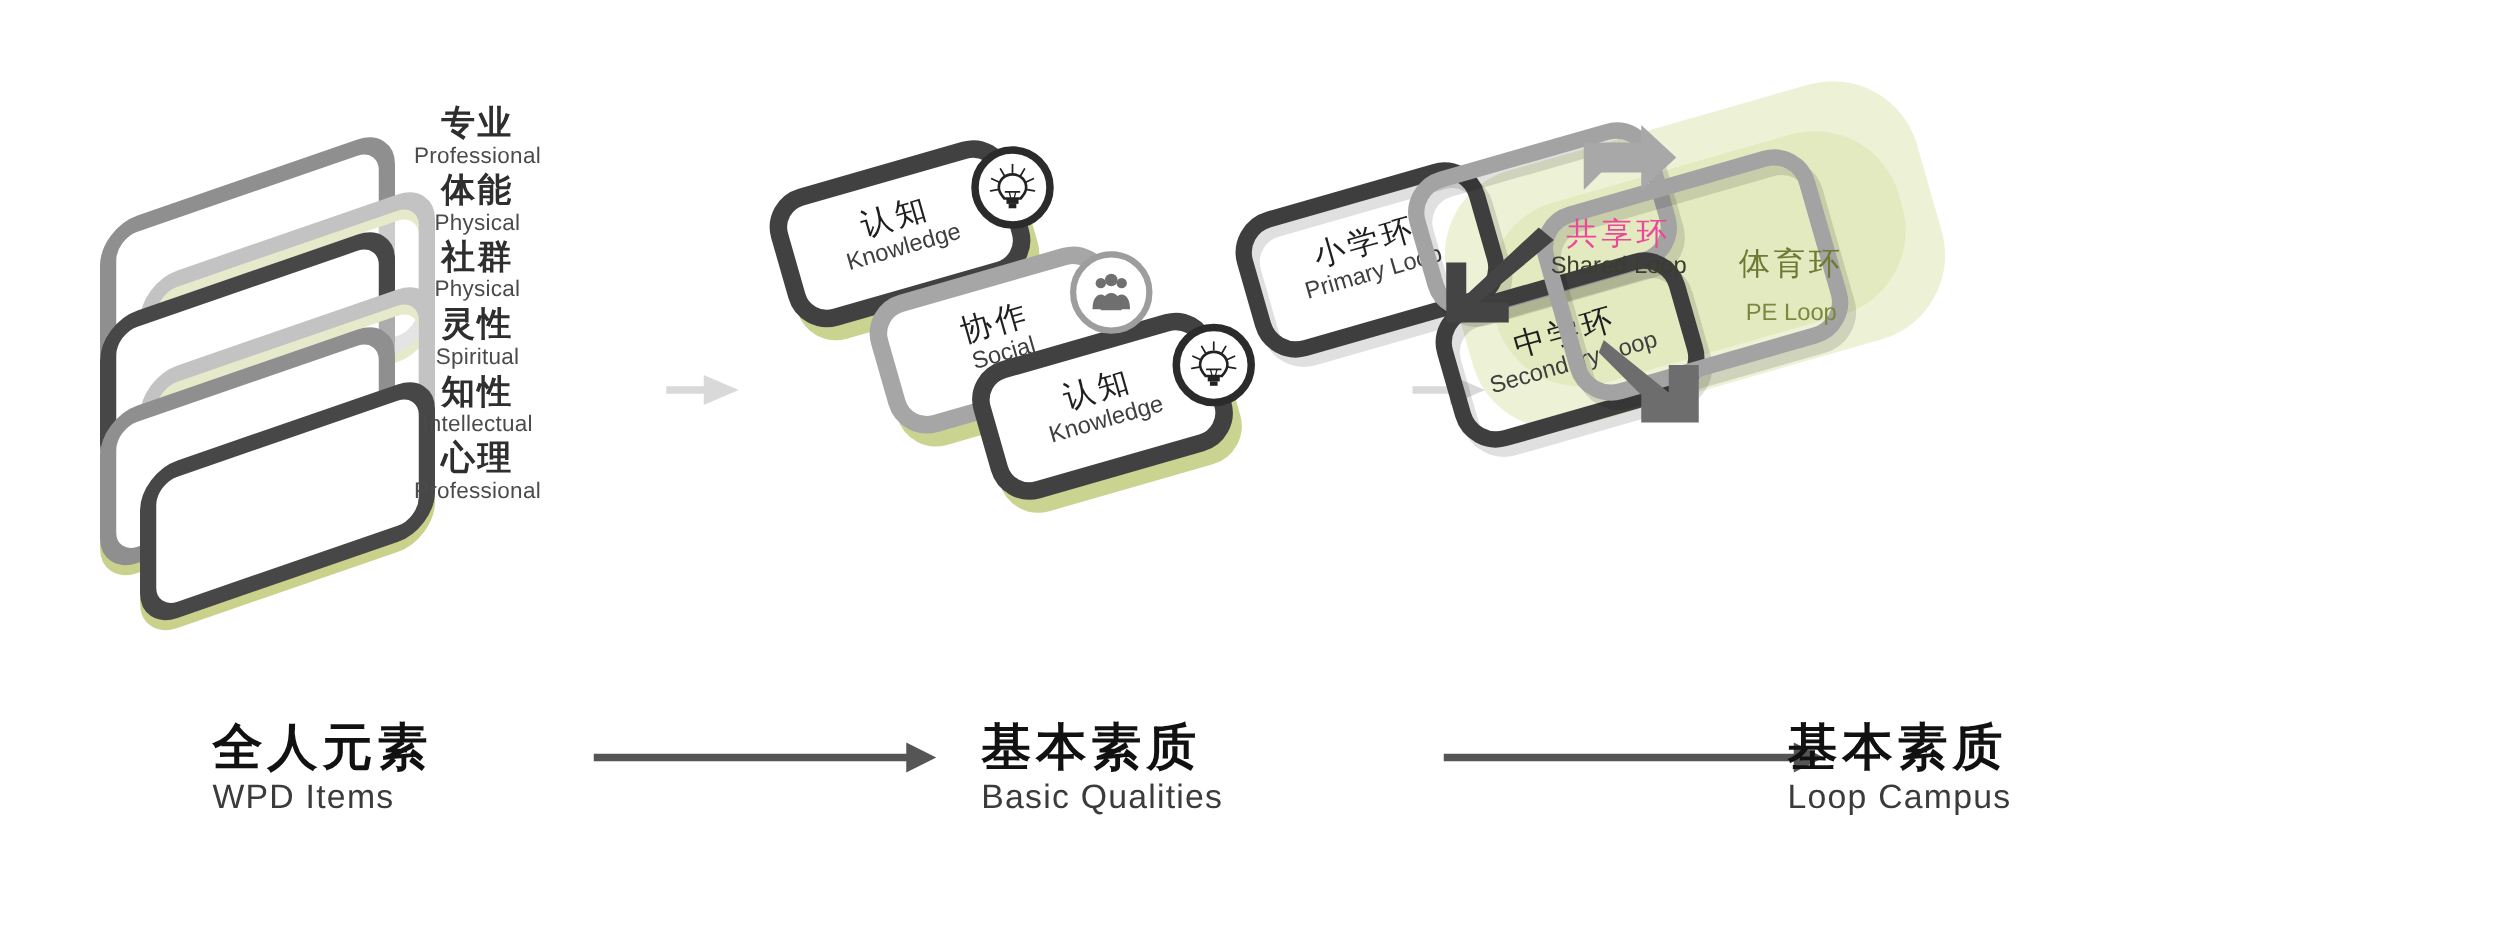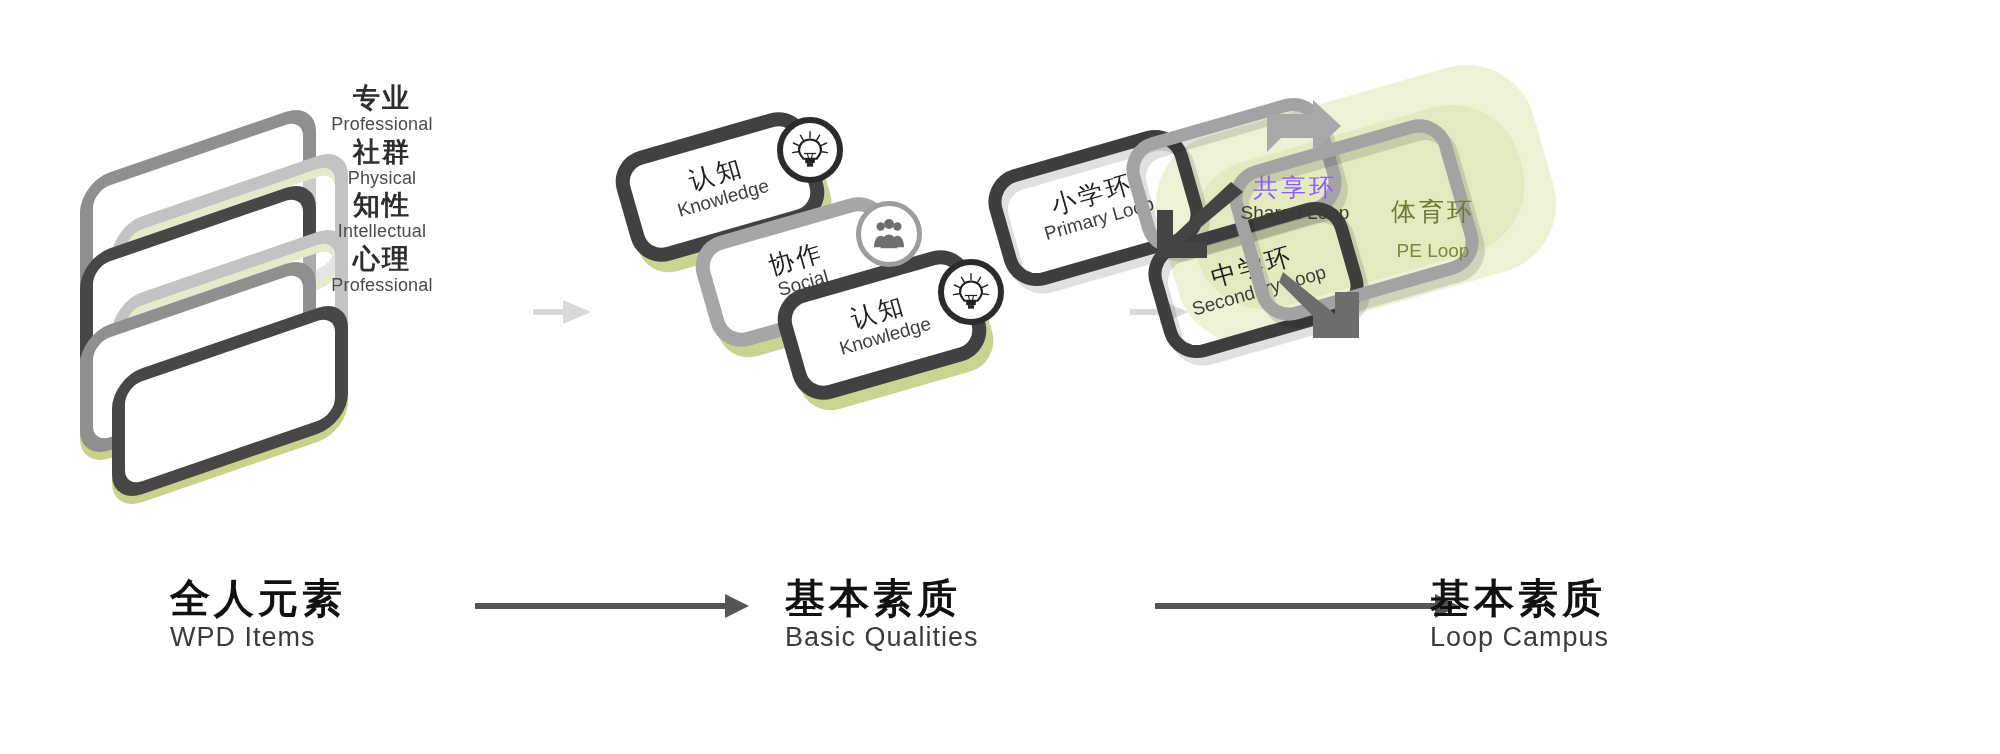--- a/index.html
+++ b/index.html
@@ -157,21 +157,21 @@
     position: absolute; left: 0; right: 0; top: 50%;
     transform: translateY(-55%);
     text-align: center; pointer-events: none;
   }
   .loop .txt .cn { font-size: 25px; color: #1f1f1f; letter-spacing: 3px; line-height: 1.1; }
   .loop .txt .en { font-size: 19px; color: #3f3f3f; line-height: 1.2; }
 
   .loop-label { position: absolute; text-align: center; pointer-events: none; }
   .loop-label .cn { font-size: 25px; letter-spacing: 3px; line-height: 1.1; }
   .loop-label .en { font-size: 19px; line-height: 1.2; }
-  .loop-label.shared .cn { color: #8b5cf6; }
+  .loop-label.shared .cn { color: #ec4899; }
   .loop-label.shared .en { color: #3b3d2e; }
   .loop-label.pe .cn { color: #6d7a33; }
   .loop-label.pe .en { color: #7c8840; margin-top: 14px; }
 
   
   .bigarrow { position: absolute; }
 
   
   .legend { position: absolute; left: 0; top: 575px; width: 2000px; height: 110px; }
   .legend-block { position: absolute; text-align: left; }
@@ -225,22 +225,30 @@
       <div class="ring"></div>
     </div>
   </div>
 
   <div class="wpd-labels">
     <div class="wpd-item">
       <div class="wpd-cn">专业</div>
       <div class="wpd-en">Professional</div>
     </div>
     <div class="wpd-item">
+      <div class="wpd-cn">体能</div>
+      <div class="wpd-en">Physical</div>
+    </div>
+    <div class="wpd-item">
       <div class="wpd-cn">社群</div>
       <div class="wpd-en">Physical</div>
+    </div>
+    <div class="wpd-item">
+      <div class="wpd-cn">灵性</div>
+      <div class="wpd-en">Spiritual</div>
     </div>
     <div class="wpd-item">
       <div class="wpd-cn">知性</div>
       <div class="wpd-en">Intellectual</div>
     </div>
     <div class="wpd-item">
       <div class="wpd-cn">心理</div>
       <div class="wpd-en">Professional</div>
     </div>
   </div>

